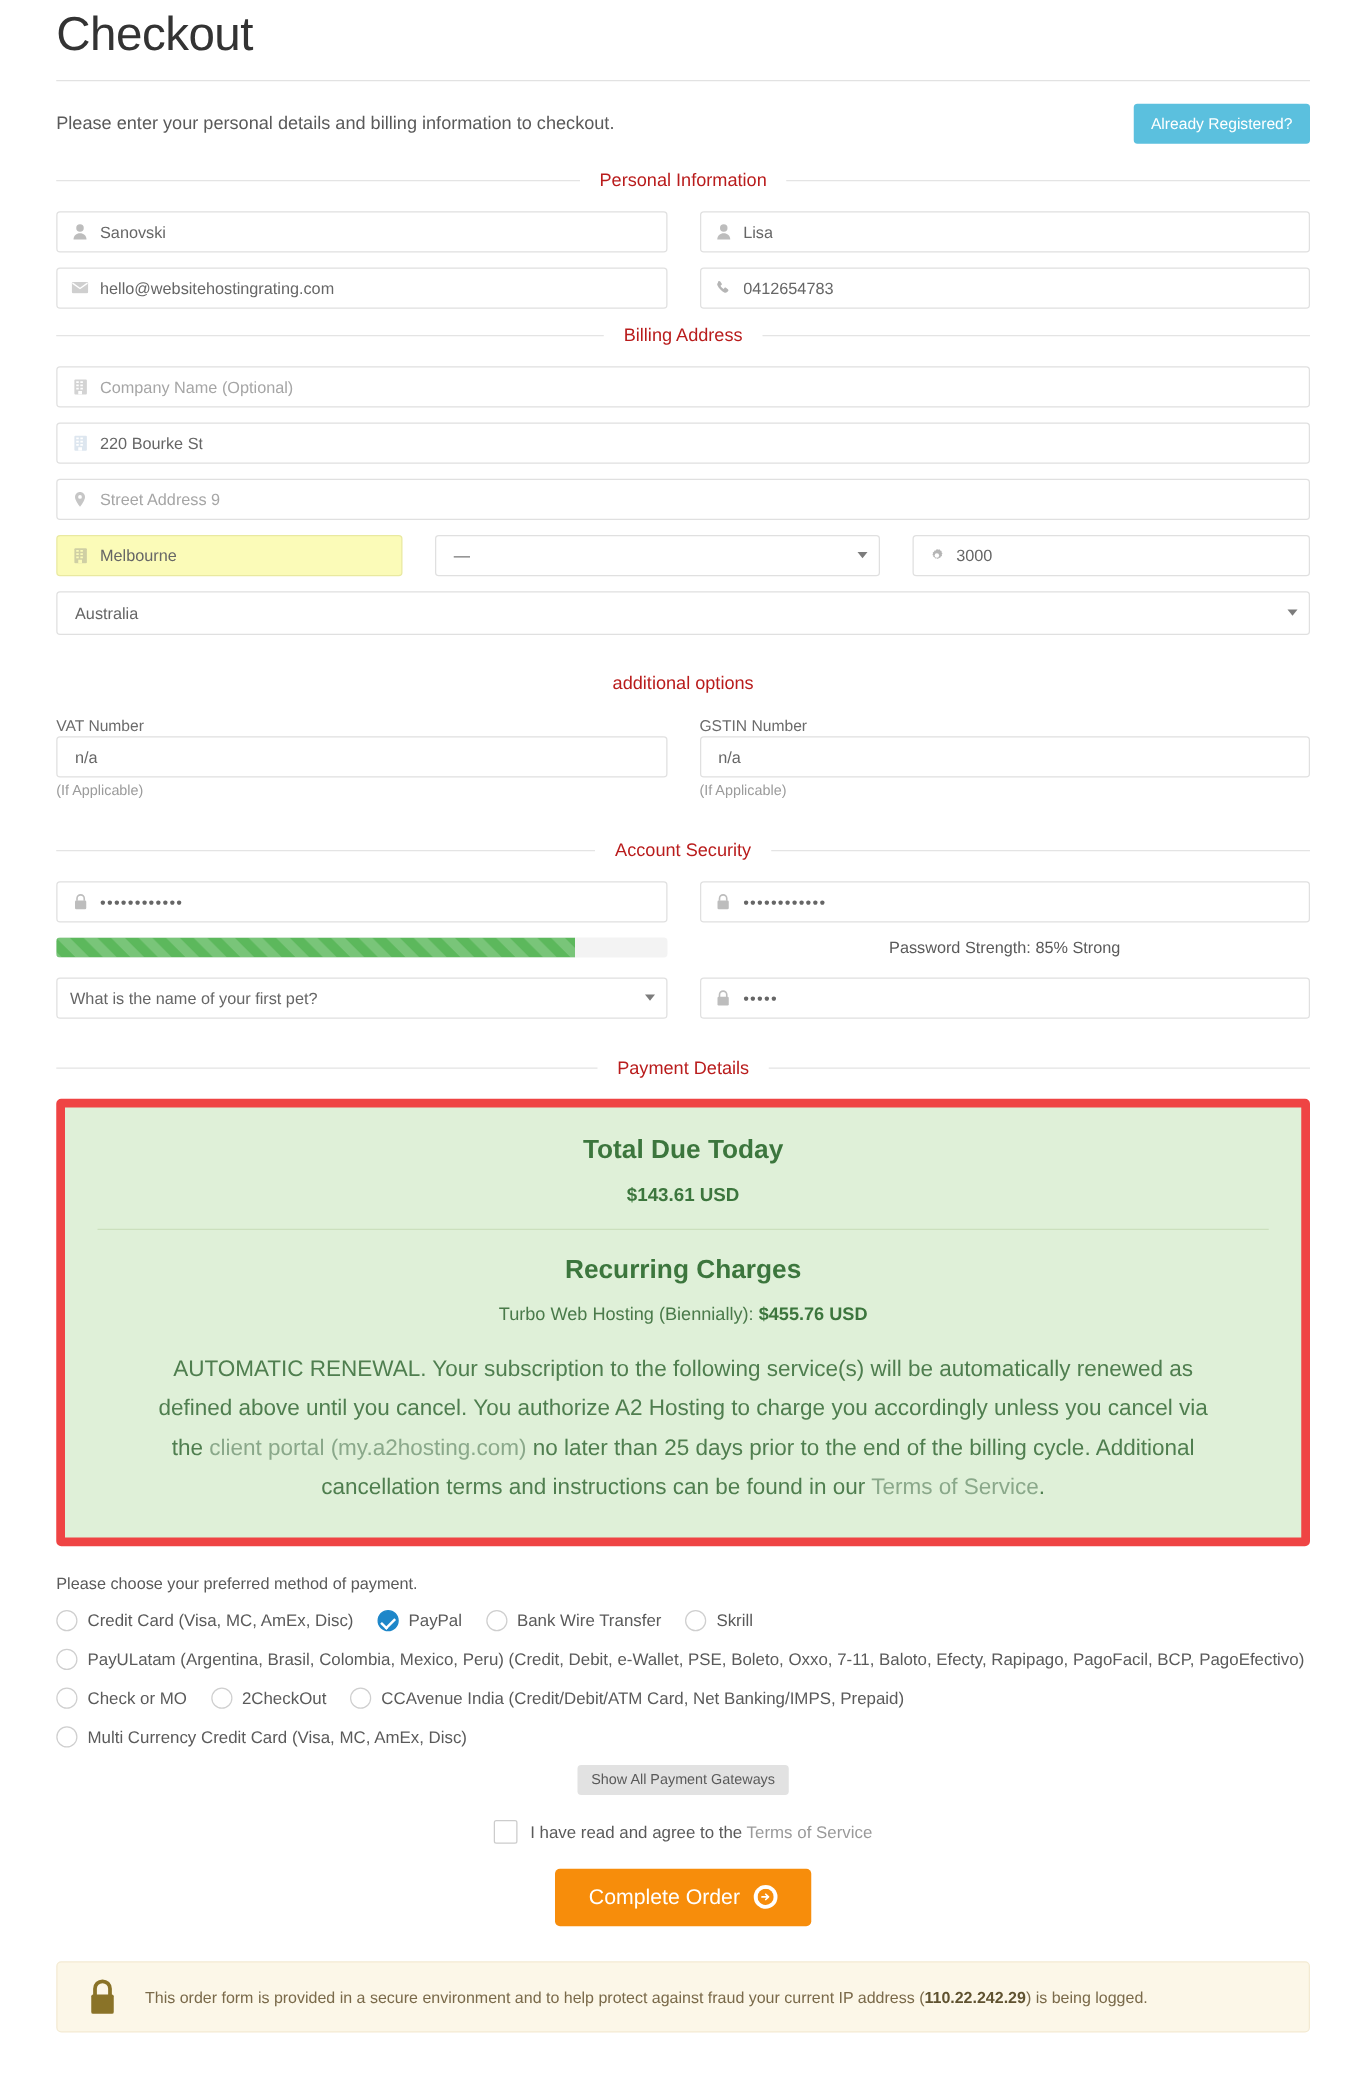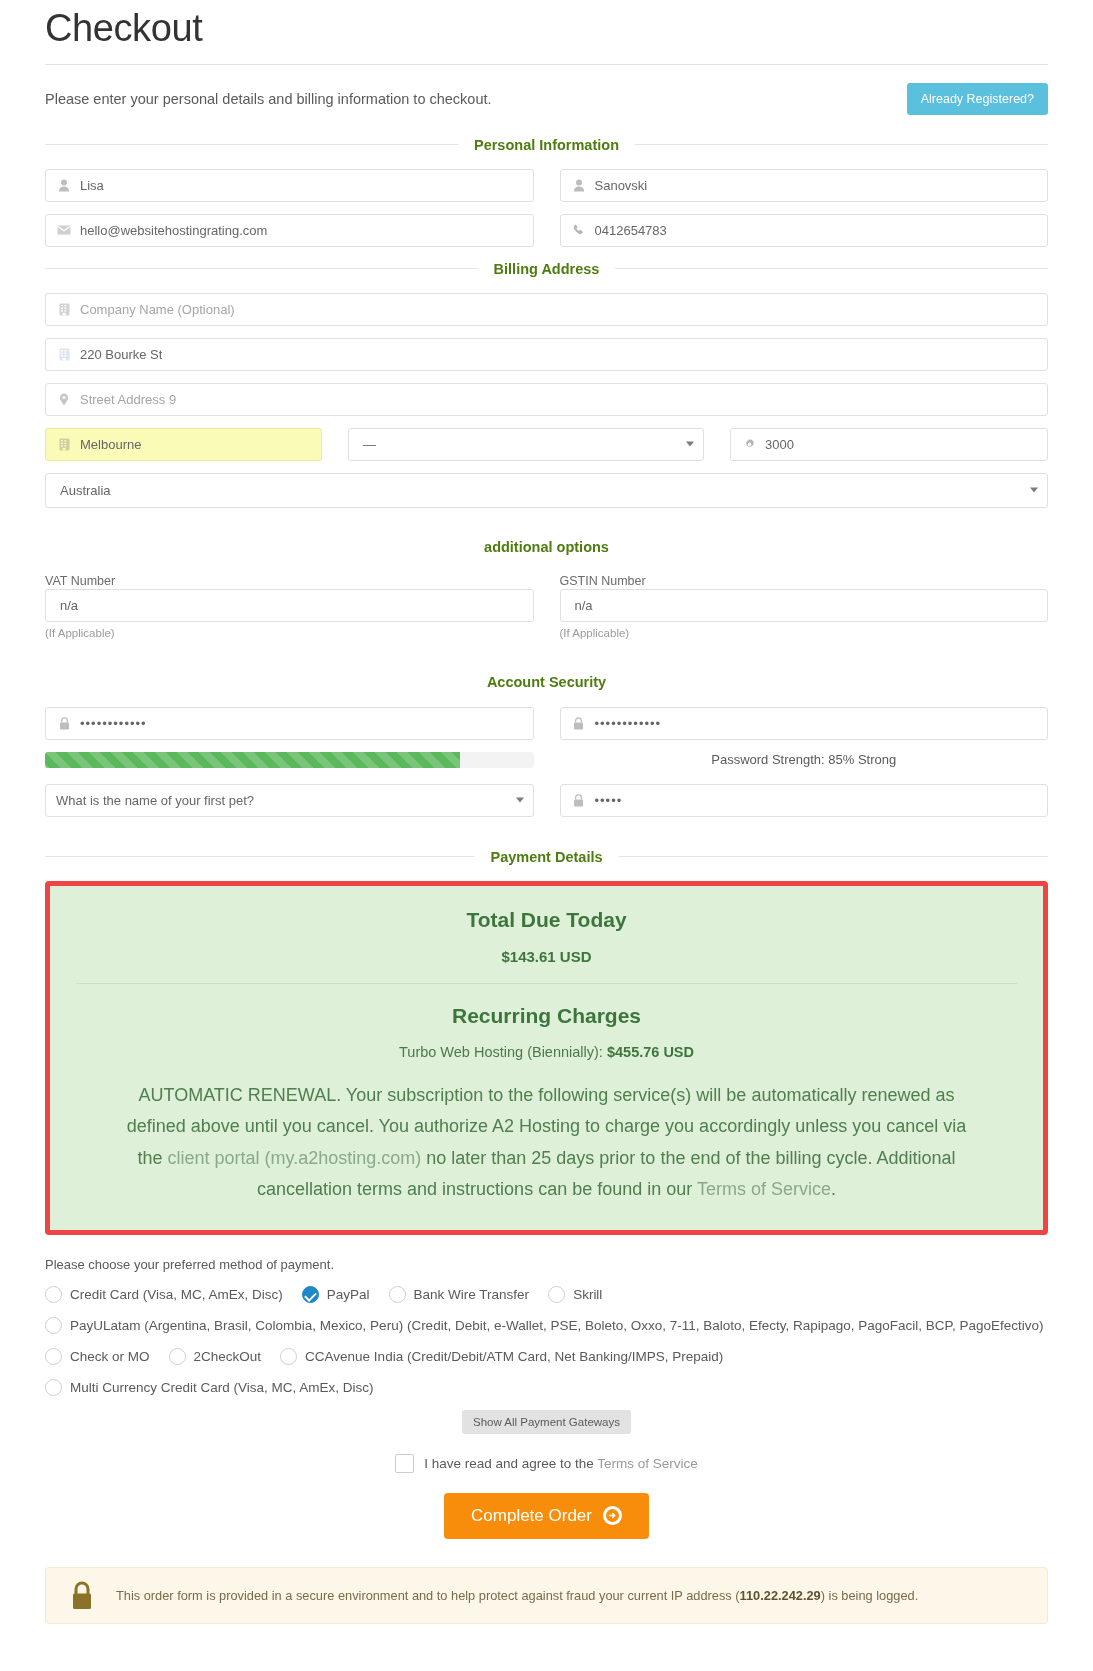--- a/index.html
+++ b/index.html
@@ -42,24 +42,23 @@
   }
 
   
   .legend {
     display: flex; align-items: center;
     margin: 14px 0 16px 0;
   }
   .legend .line { flex: 1; border-top: 1px solid #e4e4e4; }
   .legend .lbl {
     padding: 0 16px;
-    color: #4d7c0f;
+    color: #b91c1c;
     font-size: 14.5px;
     white-space: nowrap;
-    font-weight: bold;
   }
 
   
   .row { display: flex; gap: 26px; margin-bottom: 12px; }
   .col { flex: 1; min-width: 0; }
 
   .field {
     position: relative;
     display: flex; align-items: center;
     height: 33px;
@@ -130,21 +129,21 @@
       rgba(255,255,255,.18) 25%, transparent 25%,
       transparent 50%, rgba(255,255,255,.18) 50%,
       rgba(255,255,255,.18) 75%, transparent 75%, transparent);
     background-size: 22px 22px;
   }
   .pw-text { flex: 1; text-align: center; font-size: 13px; color: #5a5a5a; }
 
   
   .totals {
     background: #dff0d8;
-    border: 5px solid #ef4444;
+    border: 7px solid #ef4444;
     border-radius: 4px;
     padding: 22px 26px 24px 26px;
     text-align: center;
     color: #3c763d;
     margin-top: 4px;
   }
   .totals h3 {
     margin: 0 0 16px 0;
     font-size: 21px;
     font-weight: bold;
@@ -282,32 +281,32 @@
 
   <div class="row">
     <div class="col">
       <div class="field">
         <span class="ficon">
           <svg width="12" height="13" viewBox="0 0 12 13">
               <circle cx="6" cy="3.4" r="3" fill="#bdbdbd"></circle>
               <path d="M0.8 12.5c0-3 2.3-5 5.2-5s5.2 2 5.2 5z" fill="#bdbdbd"></path>
             </svg>
         </span>
-        <span class="fval">Lisa</span>
+        <span class="fval">Sanovski</span>
       </div>
     </div>
     <div class="col">
       <div class="field">
         <span class="ficon">
           <svg width="12" height="13" viewBox="0 0 12 13">
               <circle cx="6" cy="3.4" r="3" fill="#bdbdbd"></circle>
               <path d="M0.8 12.5c0-3 2.3-5 5.2-5s5.2 2 5.2 5z" fill="#bdbdbd"></path>
             </svg>
         </span>
-        <span class="fval">Sanovski</span>
+        <span class="fval">Lisa</span>
       </div>
     </div>
   </div>
 
   <div class="row">
     <div class="col">
       <div class="field">
         <span class="ficon">
           <svg width="14" height="10" viewBox="0 0 14 10">
               <rect x="0.5" y="0.5" width="13" height="9" rx="1" fill="#cfcfcf"></rect>
@@ -457,21 +456,21 @@
     </div>
     <div class="col">
       <div class="sublabel">GSTIN Number</div>
       <div class="field">
         <span class="fval" style="margin-left:4px;">n/a</span>
       </div>
       <div class="hint">(If Applicable)</div>
     </div>
   </div>
 
-  <div class="legend" style="margin-top:34px;flex-direction:column;">
+  <div class="legend" style="margin-top:34px;">
     <span class="line"></span>
     <span class="lbl">Account Security</span>
     <span class="line"></span>
   </div>
 
   <div class="row" style="margin-top:16px;">
     <div class="col">
       <div class="field">
         <span class="ficon">
           <svg width="11" height="13" viewBox="0 0 11 13">

